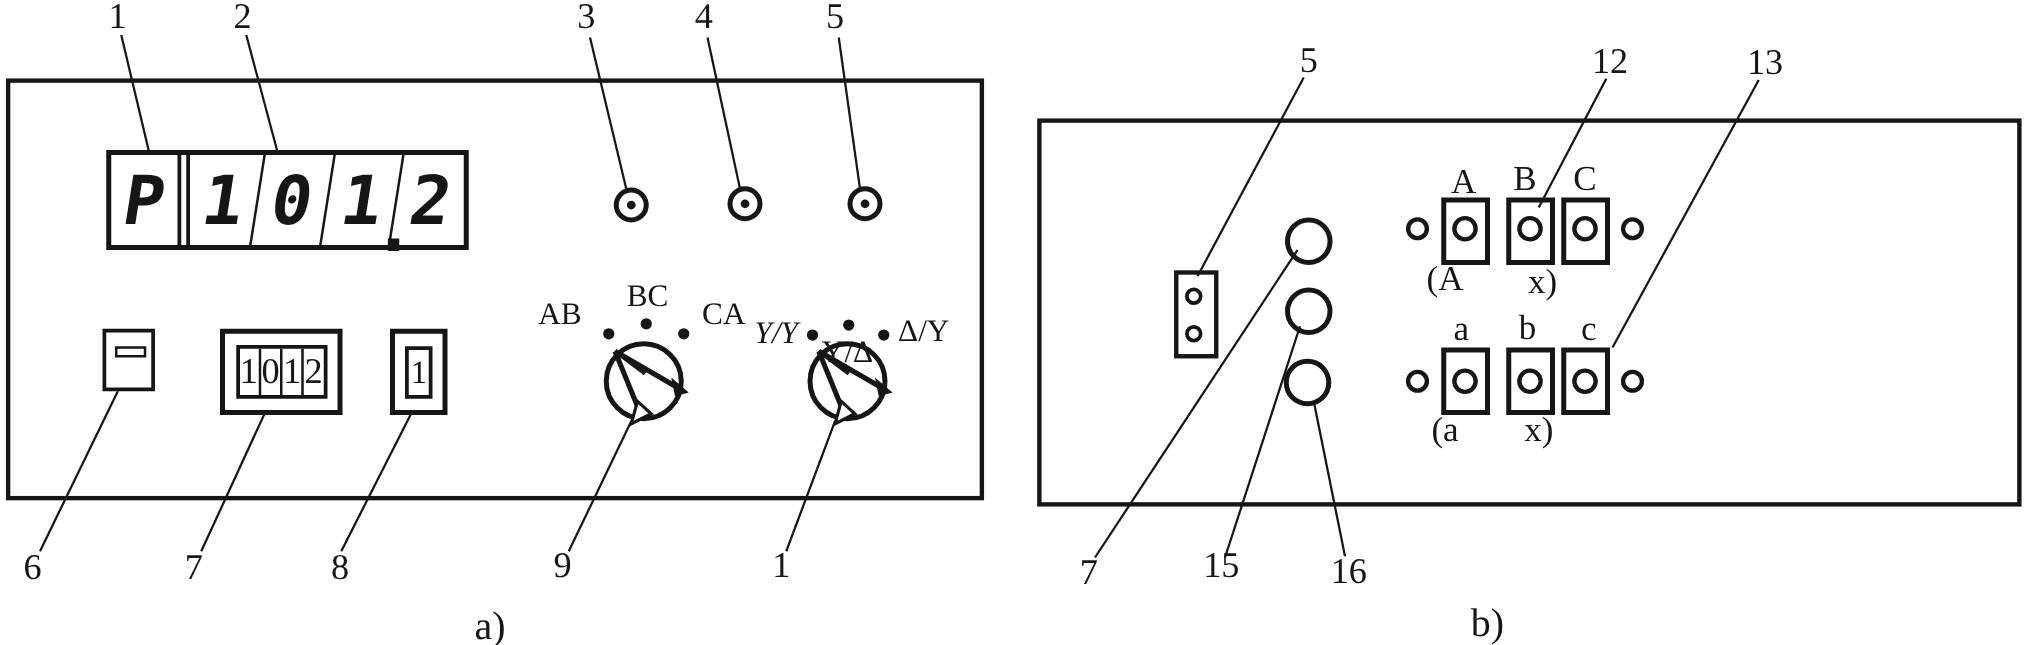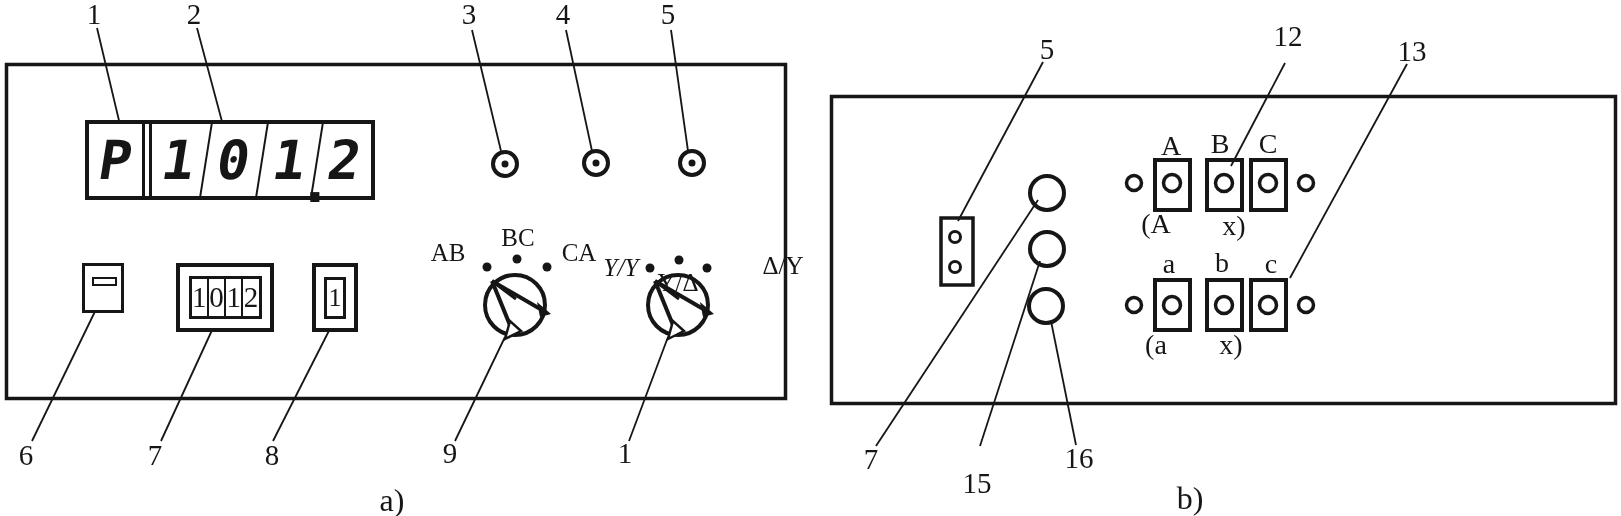--- a/index.html
+++ b/index.html
@@ -170,21 +170,21 @@
 
   <div class="sw8">
     <div class="sw8in">1</div>
   </div>
 
   <div class="lbl pos" style="left:448px;top:252px;">AB</div>
   <div class="lbl pos" style="left:518px;top:237px;">BC</div>
   <div class="lbl pos" style="left:579px;top:252px;">CA</div>
   <div class="lbl pos" style="left:621px;top:267px;font-style:italic;">Y/Y</div>
   <div class="lbl pos" style="left:678px;top:236px;margin-top:46px;">Y/Δ</div>
-  <div class="lbl pos" style="left:739px;top:265px;margin-left:44px;">Δ/Y</div>
+  <div class="lbl pos" style="left:739px;top:265px;">Δ/Y</div>
 
   <div class="lbl term" style="left:1171px;top:146px;">A</div>
   <div class="lbl term" style="left:1220px;top:144px;">B</div>
   <div class="lbl term" style="left:1268px;top:144px;">C</div>
   <div class="lbl note" style="left:1156px;top:224px;">(A</div>
   <div class="lbl note" style="left:1234px;top:226px;">x)</div>
   <div class="lbl term" style="left:1169px;top:264px;">a</div>
   <div class="lbl term" style="left:1222px;top:263px;">b</div>
   <div class="lbl term" style="left:1271px;top:264px;">c</div>
   <div class="lbl note" style="left:1156px;top:345px;">(a</div>
@@ -194,22 +194,22 @@
   <div class="lbl co" style="left:194px;top:14px;">2</div>
   <div class="lbl co" style="left:469px;top:14px;">3</div>
   <div class="lbl co" style="left:563px;top:14px;">4</div>
   <div class="lbl co" style="left:668px;top:14px;">5</div>
   <div class="lbl co" style="left:26px;top:455px;">6</div>
   <div class="lbl co" style="left:155px;top:455px;">7</div>
   <div class="lbl co" style="left:272px;top:455px;">8</div>
   <div class="lbl co" style="left:450px;top:453px;">9</div>
   <div class="lbl co" style="left:625px;top:453px;">1</div>
   <div class="lbl co" style="left:1047px;top:49px;">5</div>
-  <div class="lbl co" style="left:1288px;top:36px;">12</div>
+  <div class="lbl co" style="left:1288px;top:50px;">12</div>
   <div class="lbl co" style="left:1412px;top:51px;">13</div>
   <div class="lbl co" style="left:871px;top:459px;">7</div>
-  <div class="lbl co" style="left:977px;top:483px;">15</div>
+  <div class="lbl co" style="left:977px;top:453px;">15</div>
   <div class="lbl co" style="left:1079px;top:458px;">16</div>
 
   <div class="lbl cap" style="left:392px;top:500px;">a)</div>
   <div class="lbl cap" style="left:1190px;top:498px;">b)</div>
 
 </div>
 
 </body></html>

